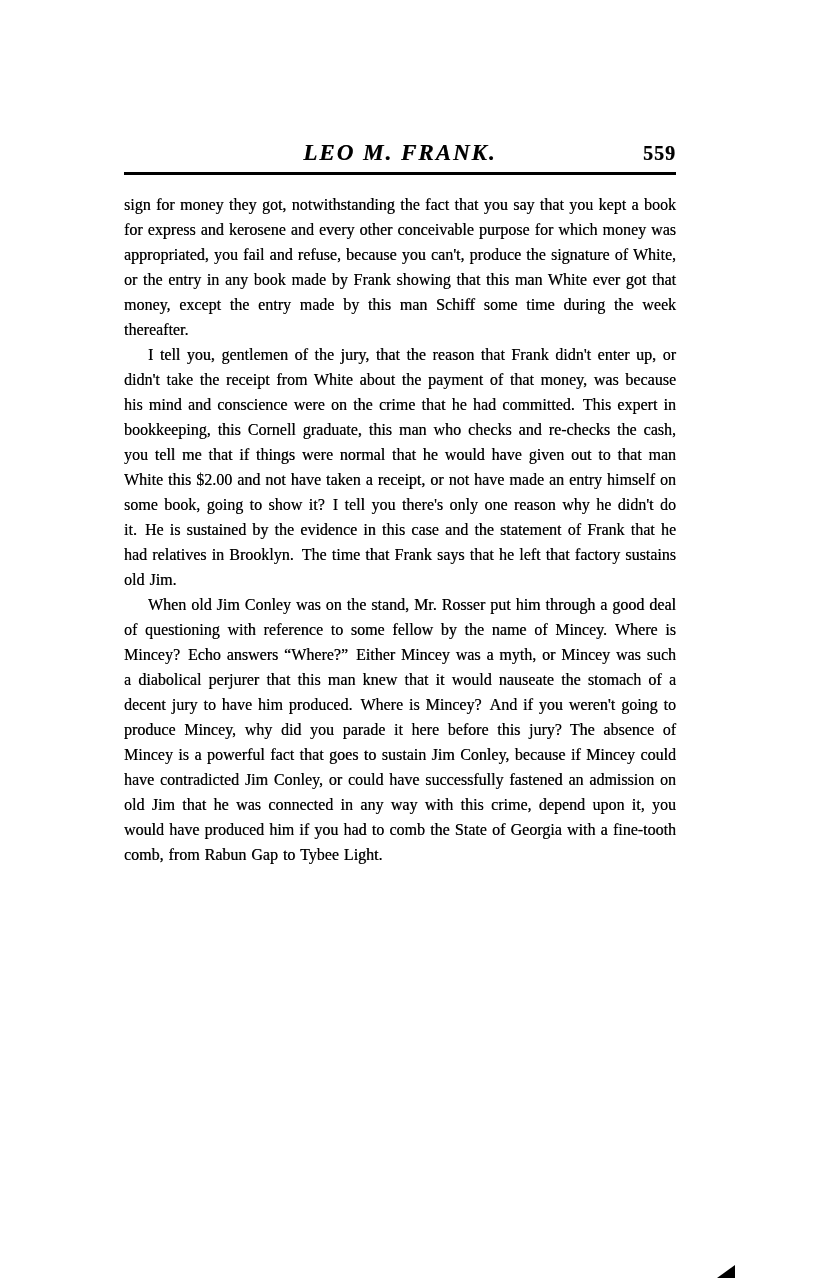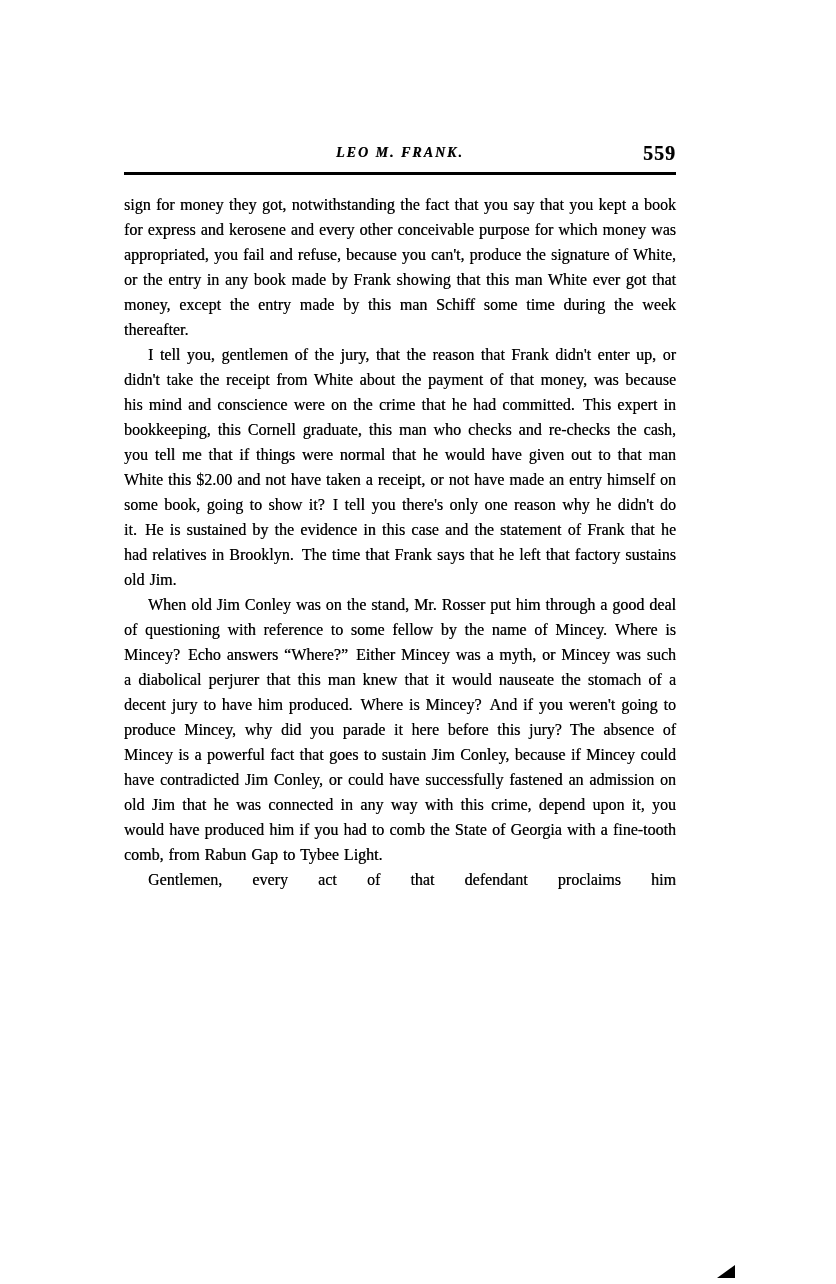--- a/index.html
+++ b/index.html
@@ -30,21 +30,21 @@
     height: 24px;
     line-height: 24px;
   }
   .head-title {
     position: absolute;
     left: 0;
     right: 0;
     text-align: center;
     font-style: italic;
     font-weight: bold;
-    font-size: 14px;
+    font-size: 23px;
     letter-spacing: 2px;
     text-shadow: 0.4px 0 0 rgba(0,0,0,0.6);
   }
   .head-page-number {
     position: absolute;
     right: 0;
     top: 0;
     font-weight: bold;
     font-size: 20px;
     letter-spacing: 1px;
@@ -92,17 +92,16 @@
   <div class="content">
     <div class="running-head">
       <span class="head-title">LEO M. FRANK.</span>
       <span class="head-page-number">559</span>
     </div>
     <div class="head-rule"></div>
     <div class="body-text" id="body-text">
         <p class="para flush">sign for money they got, notwithstanding the fact that you say that you kept a book for express and kerosene and every other conceivable purpose for which money was appropriated, you fail and refuse, because you can't, produce the signature of White, or the entry in any book made by Frank showing that this man White ever got that money, except the entry made by this man Schiff some time during the week thereafter.</p>
         <p class="para">I tell you, gentlemen of the jury, that the reason that Frank didn't enter up, or didn't take the receipt from White about the payment of that money, was because his mind and conscience were on the crime that he had committed. This expert in bookkeeping, this Cornell graduate, this man who checks and re-checks the cash, you tell me that if things were normal that he would have given out to that man White this $2.00 and not have taken a receipt, or not have made an entry himself on some book, going to show it? I tell you there's only one reason why he didn't do it. He is sustained by the evidence in this case and the statement of Frank that he had relatives in Brooklyn. The time that Frank says that he left that factory sustains old Jim.</p>
         <p class="para">When old Jim Conley was on the stand, Mr. Rosser put him through a good deal of questioning with reference to some fellow by the name of Mincey. Where is Mincey? Echo answers “Where?” Either Mincey was a myth, or Mincey was such a diabolical perjurer that this man knew that it would nauseate the stomach of a decent jury to have him produced. Where is Mincey? And if you weren't going to produce Mincey, why did you parade it here before this jury? The absence of Mincey is a powerful fact that goes to sustain Jim Conley, because if Mincey could have contradicted Jim Conley, or could have successfully fastened an admission on old Jim that he was connected in any way with this crime, depend upon it, you would have produced him if you had to comb the State of Georgia with a fine-tooth comb, from Rabun Gap to Tybee Light.</p>
-        <p class="para justify-last">Gentlemen, every act of that defendant proclaims him</p>
       </div>
   </div>
   <div class="ink-mark"></div>
 </div>
 
 </body></html>

